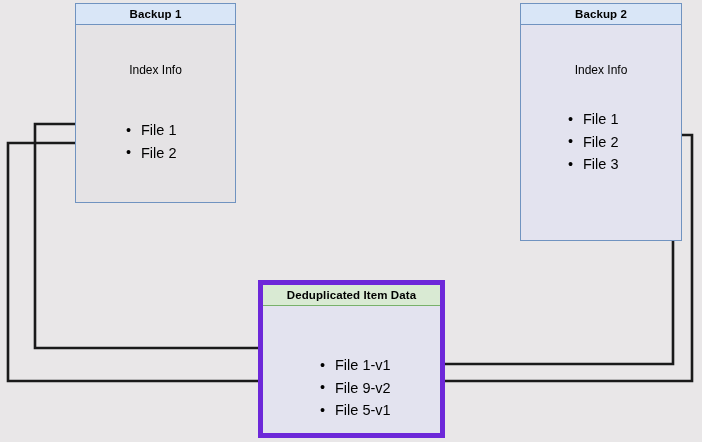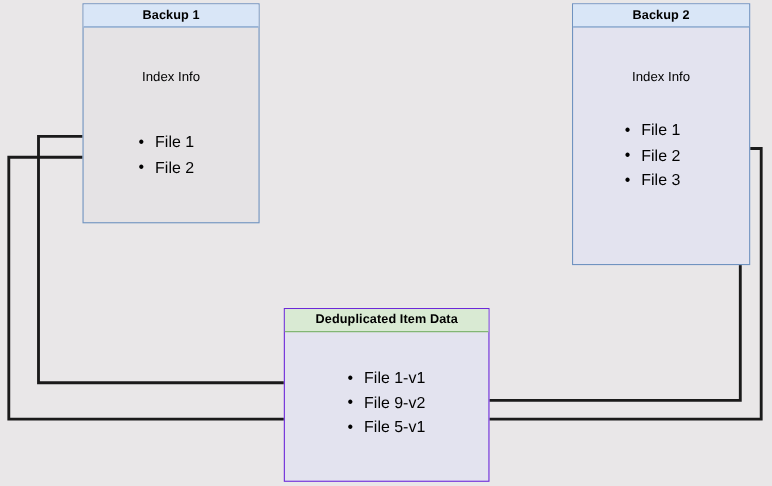--- a/index.html
+++ b/index.html
@@ -91,28 +91,28 @@
     top: -0.5px;
     font-size: 14.5px;
     line-height: 22.5px;
   }
   #backup1 .file-list { left: 48px; top: 94px; }
   #backup2 .file-list { left: 45px; top: 83px; }
   
   #dedup {
     left: 258px; top: 280px;
     width: 187px; height: 158px;
-    border: 1px solid #6d28d9;
+    border: 5px solid #6d28d9;
     background: #e3e3ef;
   }
   #dedup .hdr {
     background: #d9ead3;
     border-bottom: 1px solid #78b16a;
   }
-  #dedup .file-list { left: 55px; top: 31px; }
+  #dedup .file-list { left: 55px; top: 48px; }
 </style>
 </head>
 <body>
 
 <div id="canvas">
 
   <svg class="connectors" viewBox="0 0 702 442" width="702" height="442">
     <defs>
       <marker id="ah" markerWidth="11" markerHeight="9" refX="10.5" refY="4.5" orient="auto" markerUnits="userSpaceOnUse">
         <path d="M0,0 L11,4.5 L0,9 L2.6,4.5 Z" fill="#1a1a1a"></path>

